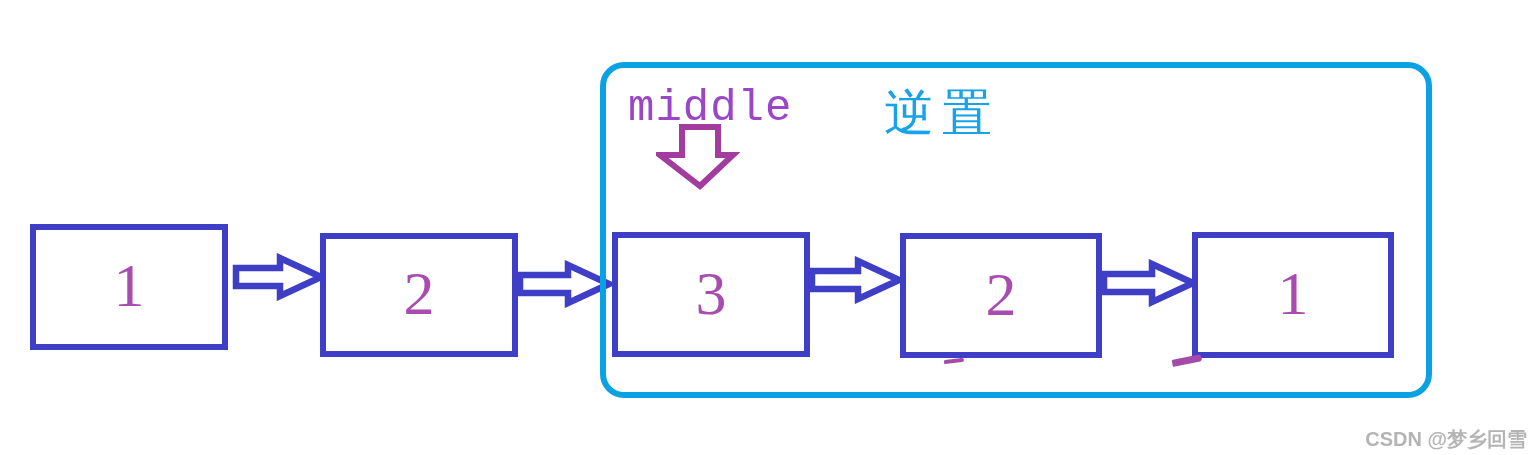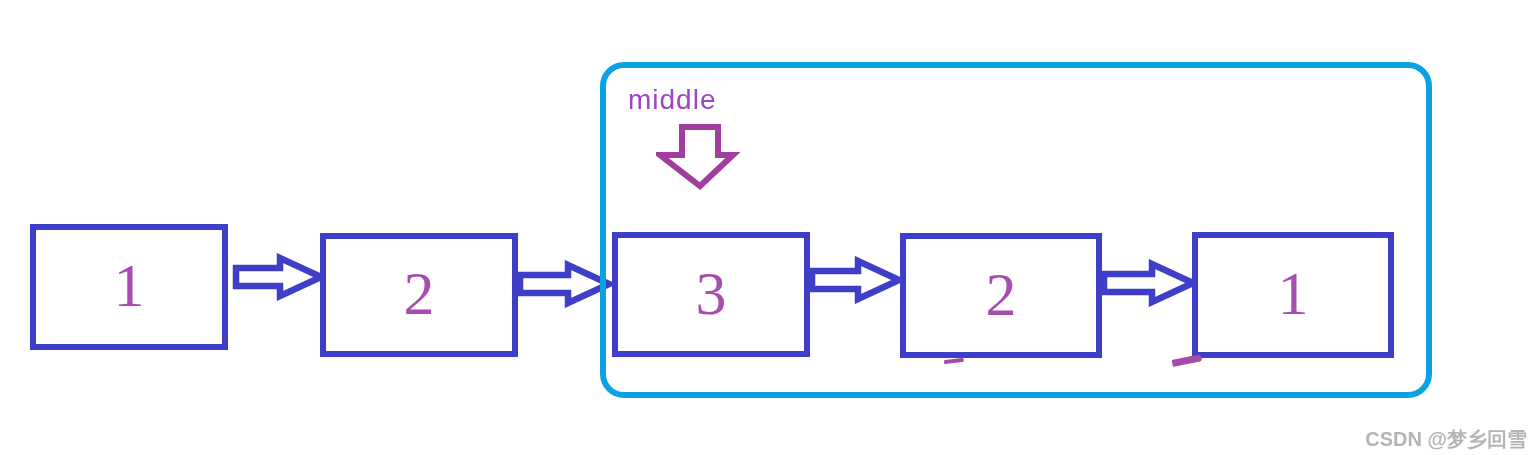--- a/index.html
+++ b/index.html
@@ -62,22 +62,22 @@
   .arrow1 { left: 232px;  top: 253px; }
   .arrow2 { left: 516px;  top: 260px; }
   .arrow3 { left: 808px;  top: 256px; }
   .arrow4 { left: 1100px; top: 259px; }
 
   
   .label-middle {
     position: absolute;
     left: 628px;
     top: 86px;
-    font-family: Liberation Sans, sans-serif;
-    font-size: 28px;
+    font-family: Liberation Mono, monospace;
+    font-size: 44px;
     line-height: 1;
     letter-spacing: 1px;
     color: var(--pointer, #9b45c9);
     z-index: 4;
     text-align: center;
   }
   .down-arrow {
     position: absolute;
     left: 656px;
     top: 122px;
@@ -137,20 +137,21 @@
 
 <div class="canvas">
 
   <div class="region"></div>
 
   <div class="label-middle">middle</div>
   <svg class="down-arrow" width="84" height="70" viewBox="0 0 84 70">
     <polygon points="26,5 62,5 62,33 77,33 44,64 4,33 26,33" fill="#ffffff" stroke="#a23c9e" stroke-width="6" stroke-linejoin="miter"></polygon>
   </svg>
 
+  <div class="label-reverse">逆置</div>
 
   <div class="node node1">
     <span>1</span>
   </div>
   <div class="node node2">
     <span>2</span>
   </div>
   <div class="node node3">
     <span>3</span>
   </div>

